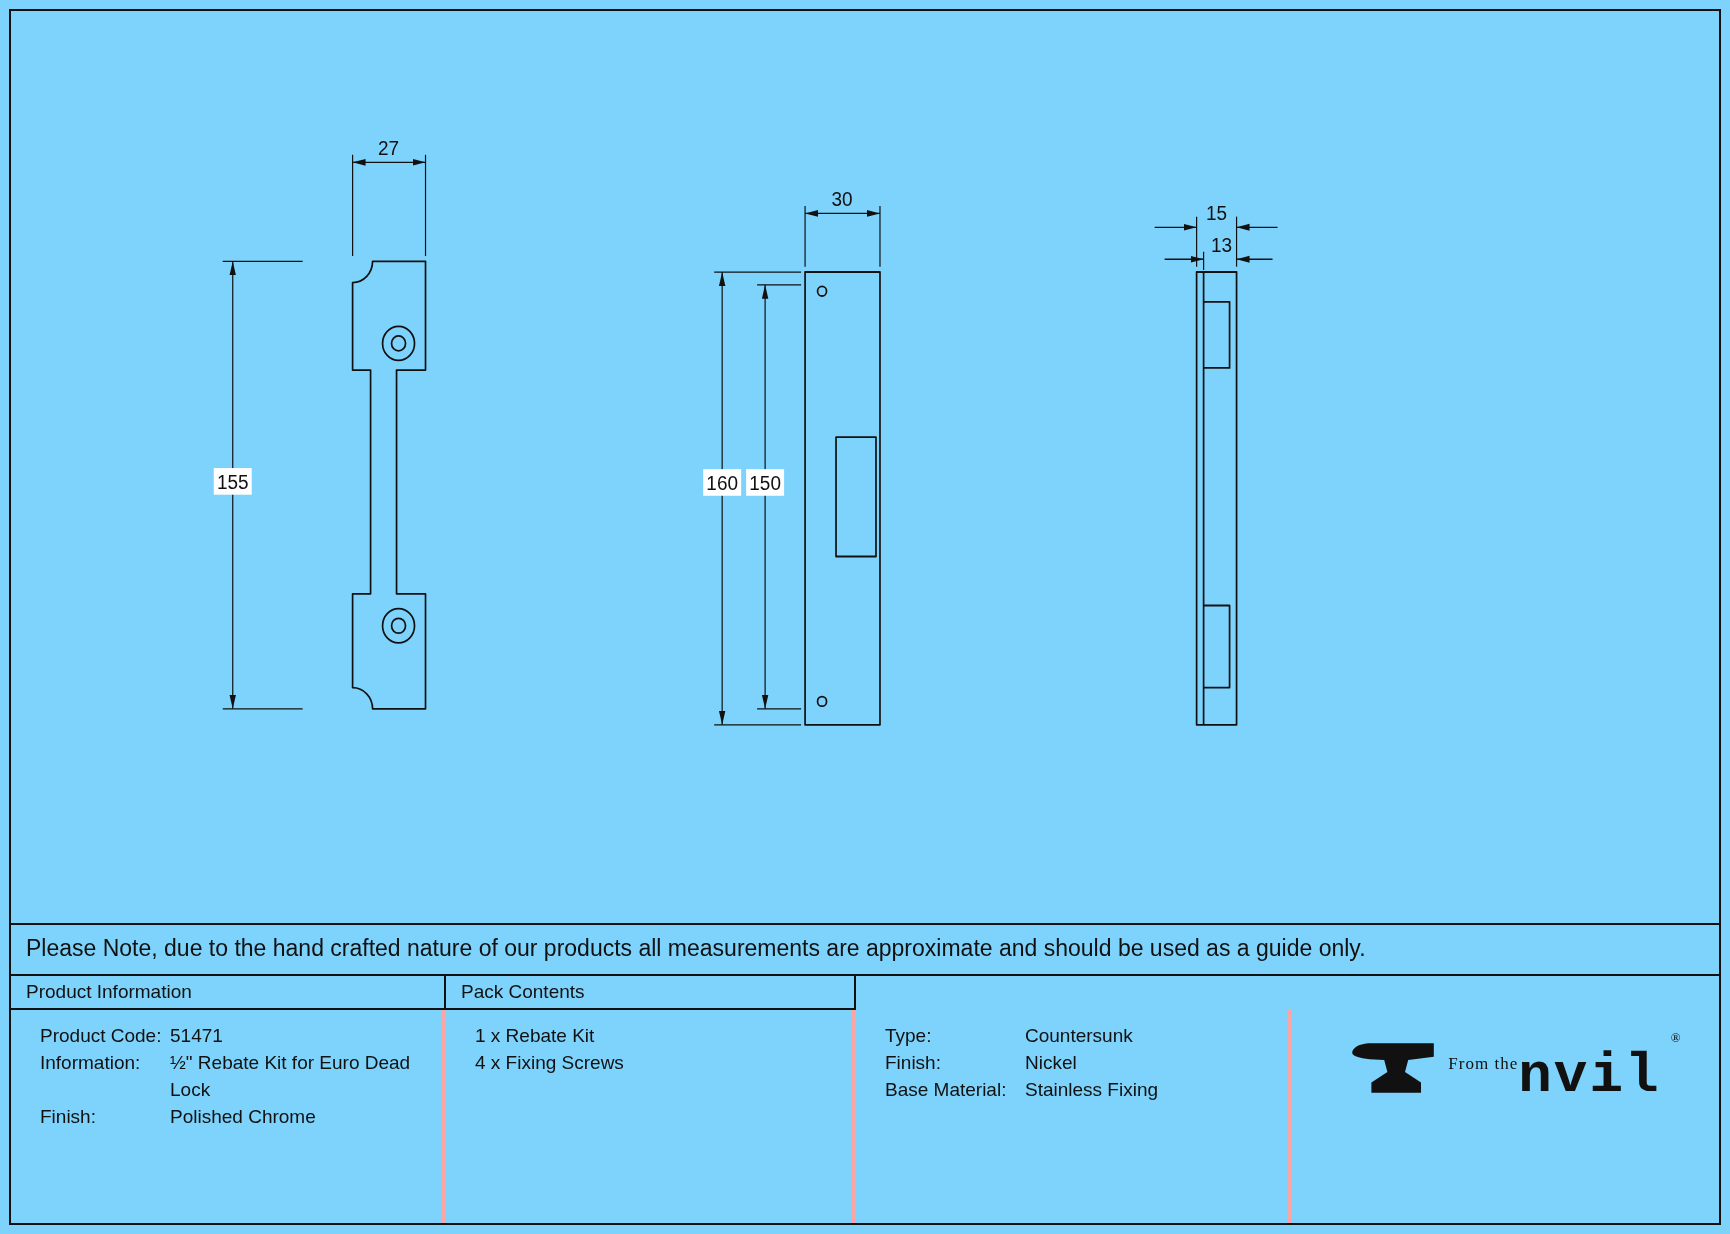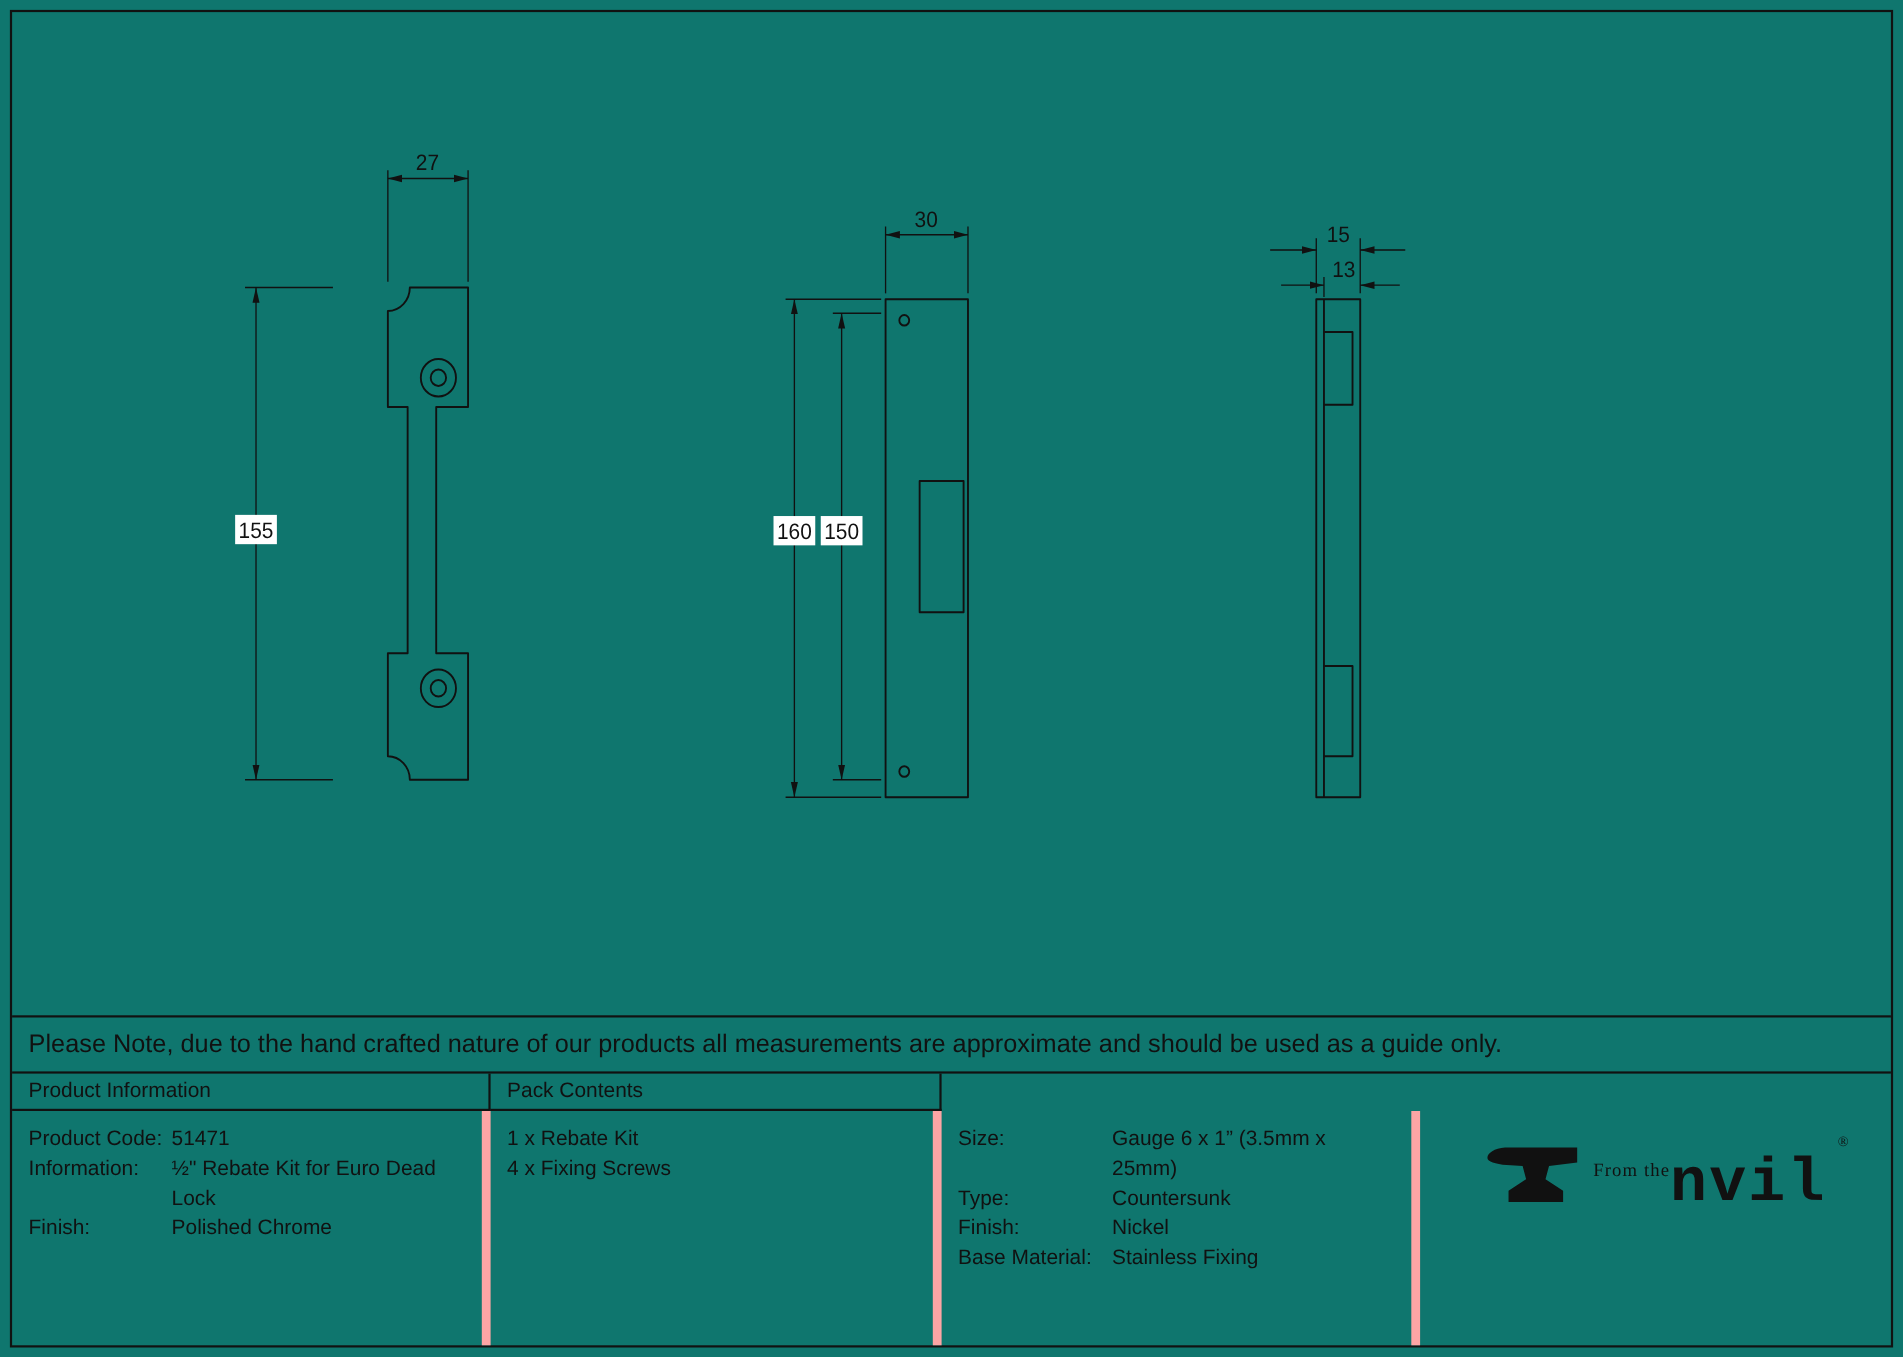--- a/index.html
+++ b/index.html
@@ -1,18 +1,18 @@
 <!DOCTYPE html>
 <html><head>
 <meta charset="utf-8">
 <style>
   html,body { margin:0; padding:0; background:#fff; }
   .page {
     width:1730px; height:1234px; box-sizing:border-box;
-    padding:9px; background:#0f766e; color:#111;
+    padding:9px; background:#7dd3fc; color:#111;
     font-family:"Liberation Sans", sans-serif;
   }
   .frame {
     width:100%; height:100%; box-sizing:border-box;
     border:2px solid #111;
     display:flex; flex-direction:column;
   }
   .drawings { flex:1 1 auto; position:relative; min-height:0; }
   .techdraw { position:absolute; left:0; top:0; width:100%; height:100%; }
   .techdraw text { font-family:"Liberation Sans", sans-serif; font-size:19px; fill:#111; }
@@ -24,21 +24,21 @@
     flex:0 0 auto; border-top:2px solid #111;
     padding:10px 15px 12px; font-size:23px;
   }
   .spec {
     flex:0 0 auto; border-top:2px solid #111; height:249px; box-sizing:border-box;
     display:grid; grid-template-columns:435px 410px 435px 1fr; grid-template-rows:34px 1fr;
     font-size:19px;
   }
   .cell { box-sizing:border-box; }
   .head { grid-row:1; border-right:2px solid #111; border-bottom:2px solid #111; padding:5px 15px 0; }
-  .bodyc { grid-row:2; border-right:8px solid #fca5a5; padding:12px 15px; }
+  .bodyc { grid-row:2; border-right:4px solid #fca5a5; padding:12px 29px; }
   .c1 { grid-column:1; } .c2 { grid-column:2; } .c3 { grid-column:3; }
   .kv { display:flex; line-height:27px; }
   .kv .k { flex:0 0 auto; }
   .c1 .kv .k { width:130px; }
   .c3 .kv .k { width:140px; }
   .line { line-height:27px; }
 
   .logo-cell { grid-column:4; grid-row:1 / span 2; display:flex; align-items:center; justify-content:center; }
   .logo { position:relative; display:flex; align-items:flex-end; transform:translateY(-32px); }
   .anvil { width:88px; height:64px; display:block; }
@@ -148,24 +148,20 @@
         </div>
       </div>
 
       <div class="cell bodyc c2">
         <div class="line">1 x Rebate Kit</div>
         <div class="line">4 x Fixing Screws</div>
       </div>
 
       <div class="cell bodyc c3">
         <div class="kv">
-          <span class="k">Size:</span>
-          <span class="v">Gauge 6 x 1” (3.5mm x 25mm)</span>
-        </div>
-        <div class="kv">
           <span class="k">Type:</span>
           <span class="v">Countersunk</span>
         </div>
         <div class="kv">
           <span class="k">Finish:</span>
           <span class="v">Nickel</span>
         </div>
         <div class="kv">
           <span class="k">Base Material:</span>
           <span class="v">Stainless Fixing</span>

